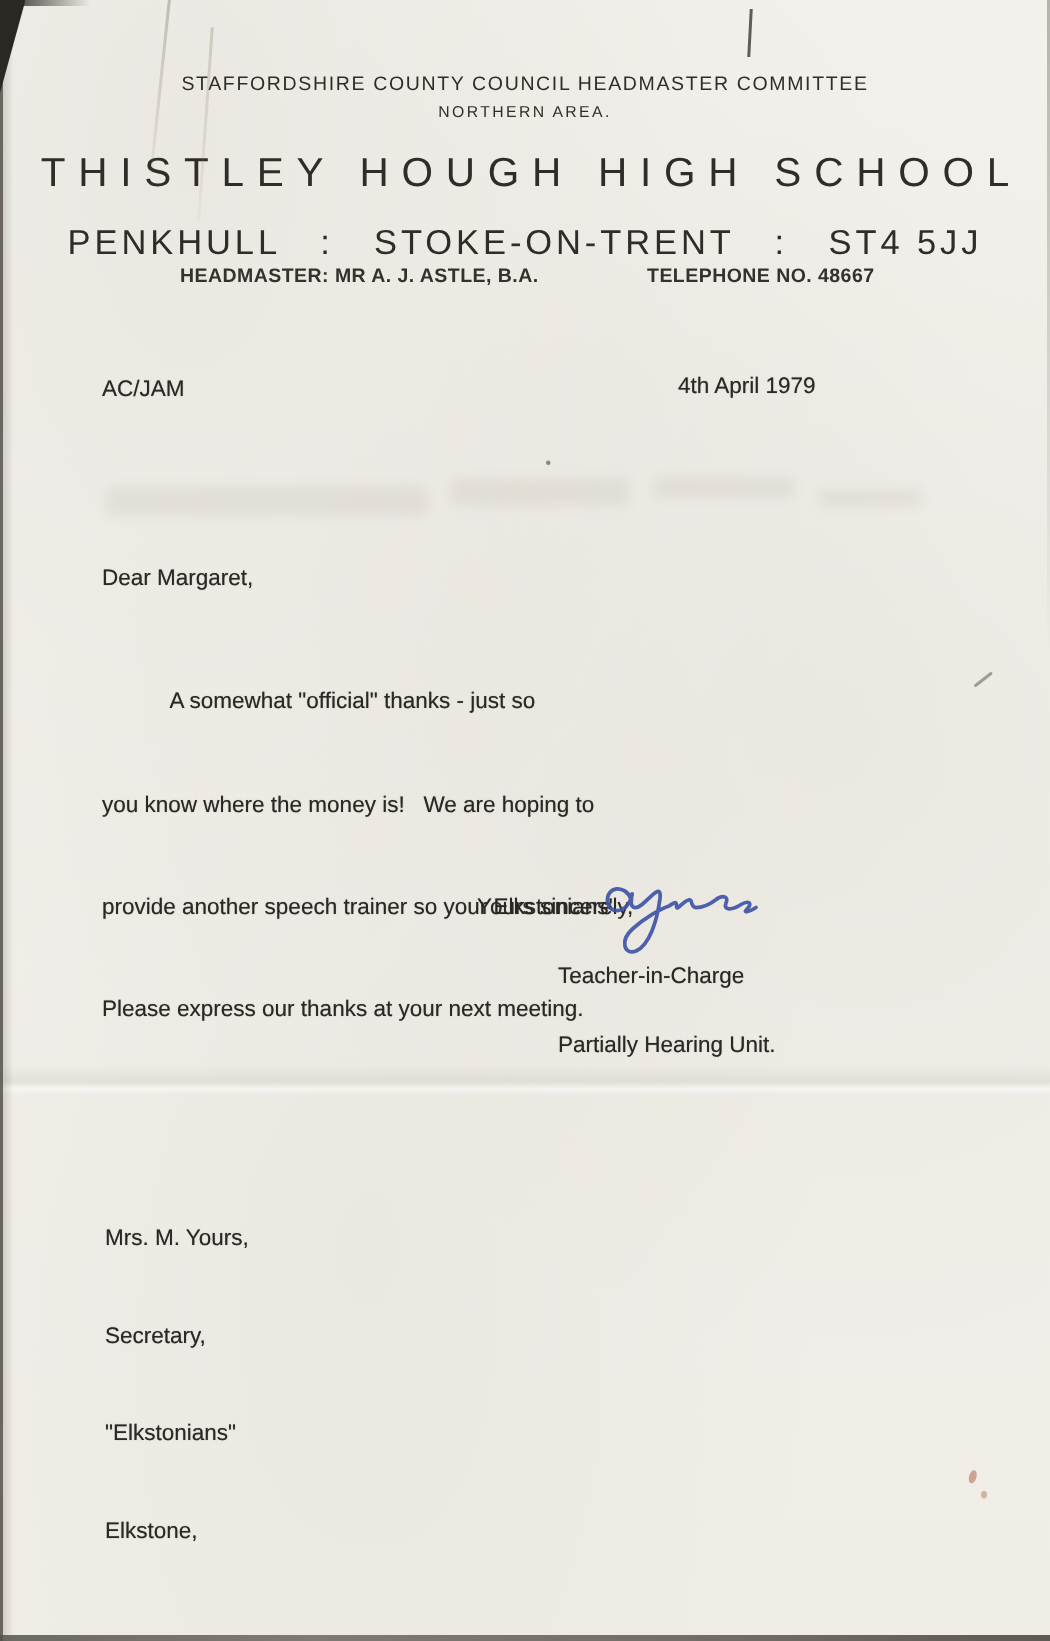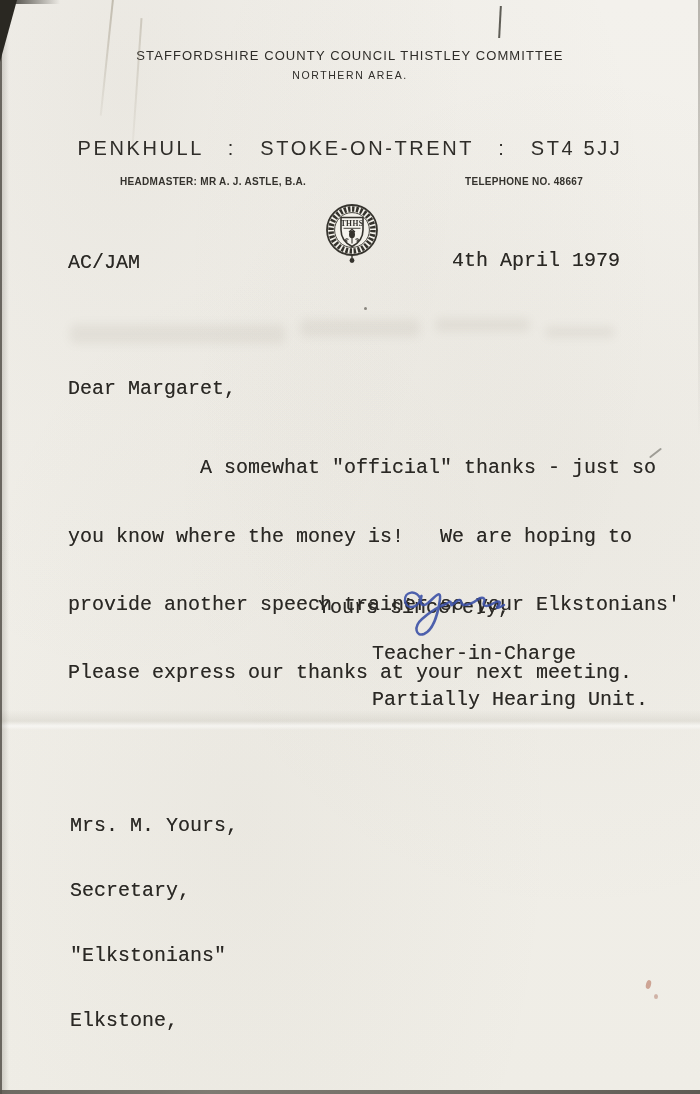--- a/index.html
+++ b/index.html
@@ -11,25 +11,25 @@
       radial-gradient(ellipse at 35% 75%, rgba(130,120,100,0.05), transparent 48%),
       radial-gradient(ellipse at 60% 25%, rgba(140,130,108,0.04), transparent 40%),
       linear-gradient(180deg, #f3f1ec 0%, #f1efe9 45%, #efede6 100%);
   }
   .abs { position:absolute; }
   
   .center { width:100%; text-align:center; color:#2f2d29; white-space:pre; }
   .committee { top:48px;  font-size:13px;   letter-spacing:1.1px; }
   .area      { top:69px;  font-size:10.5px; letter-spacing:1.6px; }
   .school    { top:100px; font-size:27px;   letter-spacing:8.5px; text-indent:8.5px; }
-  .loc       { top:137px; font-size:20px; letter-spacing:2.6px; }
+  .loc       { top:148px; font-size:23px; letter-spacing:2.6px; }
   .contact-row { top:176px; left:120px; width:463px; display:flex; justify-content:space-between;
-                 font-size:10px; font-weight:bold; letter-spacing:0.3px; color:#34322d; }
+                 font-size:13px; font-weight:bold; letter-spacing:0.3px; color:#34322d; }
   
-  .typed { font-family:Liberation Mono, monospace; font-size:20px;
+  .typed { font-family:Liberation Sans, sans-serif; font-size:15px;
            color:#2a2824; white-space:pre; text-shadow:0 0 0.6px rgba(42,40,36,0.55); }
   .refcode  { left:68px;  top:251px; }
   .datetxt  { left:452px; top:249px; }
   .salut    { left:68px;  top:377px; }
   .bodyblk  { left:68px;  top:412px; line-height:22.7px; }
   .closing  { left:318px; top:549px;margin-top:47px; }
   .role1    { left:372px; top:642px; }
   .role2    { left:372px; top:688px; }
   .addrblk  { left:70px;  top:772px; line-height:21.6px; }
   
@@ -62,49 +62,29 @@
   .red-speck-2 { left:654px; top:994px; width:4px; height:5px; border-radius:50%;
                 background:rgba(150,70,45,0.35); }
   .crest-box { left:322px; top:201px; width:60px; height:64px; }
   .sig-box   { left:396px; top:576px; width:118px; height:64px; }
 </style>
 </head>
 <body>
 
 <div id="scan">
 
-  <div class="abs center committee">STAFFORDSHIRE COUNTY COUNCIL THISTLEY COMMITTEE</div>
+  <div class="abs center committee">STAFFORDSHIRE COUNTY COUNCIL HEADMASTER COMMITTEE</div>
   <div class="abs center area">NORTHERN AREA.</div>
+  <div class="abs center school">THISTLEY HOUGH HIGH SCHOOL</div>
   <div class="abs center loc">PENKHULL   :   STOKE-ON-TRENT   :   ST4 5JJ</div>
   <div class="abs contact-row">
     <span>HEADMASTER: MR A. J. ASTLE, B.A.</span>
     <span>TELEPHONE NO. 48667</span>
   </div>
 
-  <div class="abs crest-box">
-    <svg width="60" height="64" viewBox="0 0 60 64">
-      <circle cx="30" cy="29" r="25" fill="#f3f1ea" stroke="#35332d" stroke-width="1.8"></circle>
-      <circle cx="30" cy="29" r="21" fill="none" stroke="#35332d" stroke-width="5.5" stroke-dasharray="2.4 1.7"></circle>
-      <circle cx="30" cy="29" r="17.4" fill="#f3f1ea" stroke="#35332d" stroke-width="0.9"></circle>
-      <path d="M19 16.5 L41 16.5 L41 29 C41 38 35 43 30 45.5 C25 43 19 38 19 29 Z" fill="#f5f3ed" stroke="#35332d" stroke-width="1.6"></path>
-      <text x="30" y="25" text-anchor="middle" font-family="Liberation Serif, serif" font-size="7.6" font-weight="bold" fill="#2e2c27" letter-spacing="0.4">THHS</text>
-      <line x1="21.5" y1="27.3" x2="38.5" y2="27.3" stroke="#35332d" stroke-width="0.9"></line>
-      <g stroke="#35332d" fill="none" stroke-width="1.1">
-        <path d="M27 31 L30 28.3 L33 31"></path>
-        <ellipse cx="30" cy="33.4" rx="3" ry="3.8" fill="#35332d" stroke="none"></ellipse>
-        <line x1="30" y1="36" x2="30" y2="42.5"></line>
-        <path d="M26.5 38.5 C23.5 36.5 22.5 39.5 25.5 40.3"></path>
-        <path d="M33.5 38.5 C36.5 36.5 37.5 39.5 34.5 40.3"></path>
-      </g>
-      <g>
-        <line x1="30" y1="54" x2="30" y2="57.5" stroke="#35332d" stroke-width="1.4"></line>
-        <circle cx="30" cy="59.5" r="2.4" fill="#35332d"></circle>
-      </g>
-    </svg>
-  </div>
 
   <div class="abs typed refcode">AC/JAM</div>
   <div class="abs typed datetxt">4th April 1979</div>
 
   <div class="abs ghost-band">
     <div class="ghost-blob" style="left:15px; top:12px; width:215px; height:20px;"></div>
     <div class="ghost-blob" style="left:245px; top:7px; width:120px; height:18px;"></div>
     <div class="ghost-blob" style="left:380px; top:6px; width:95px; height:14px;"></div>
     <div class="ghost-blob" style="left:490px; top:14px; width:70px; height:12px;"></div>
   </div>

